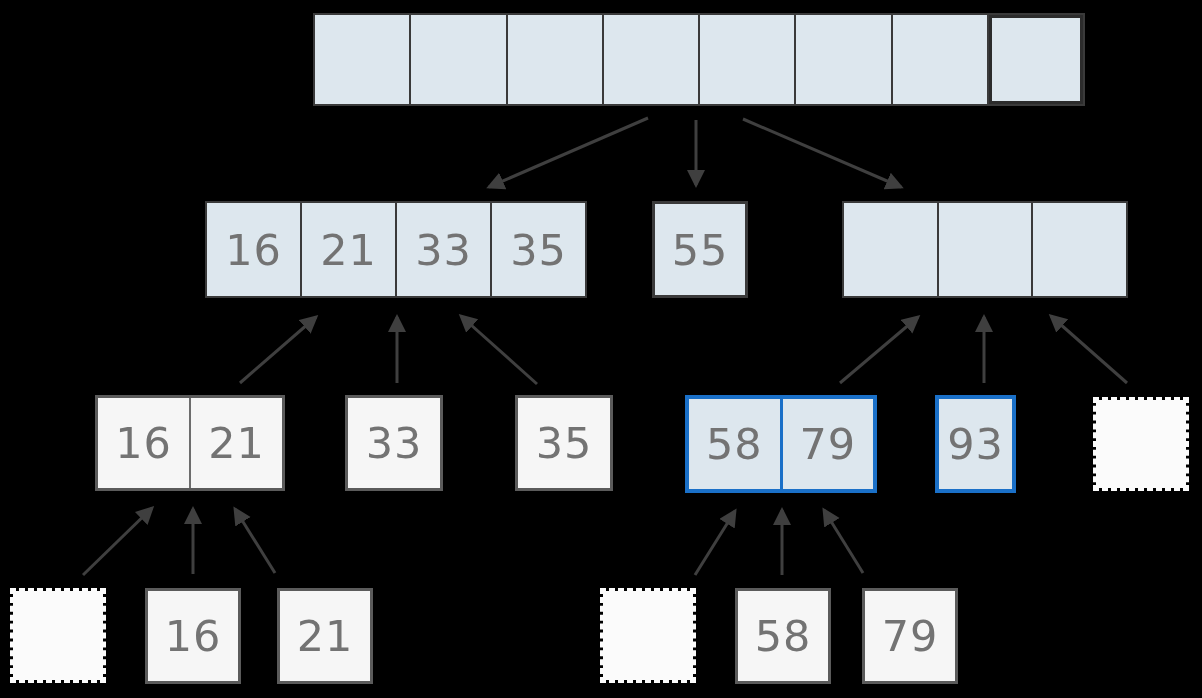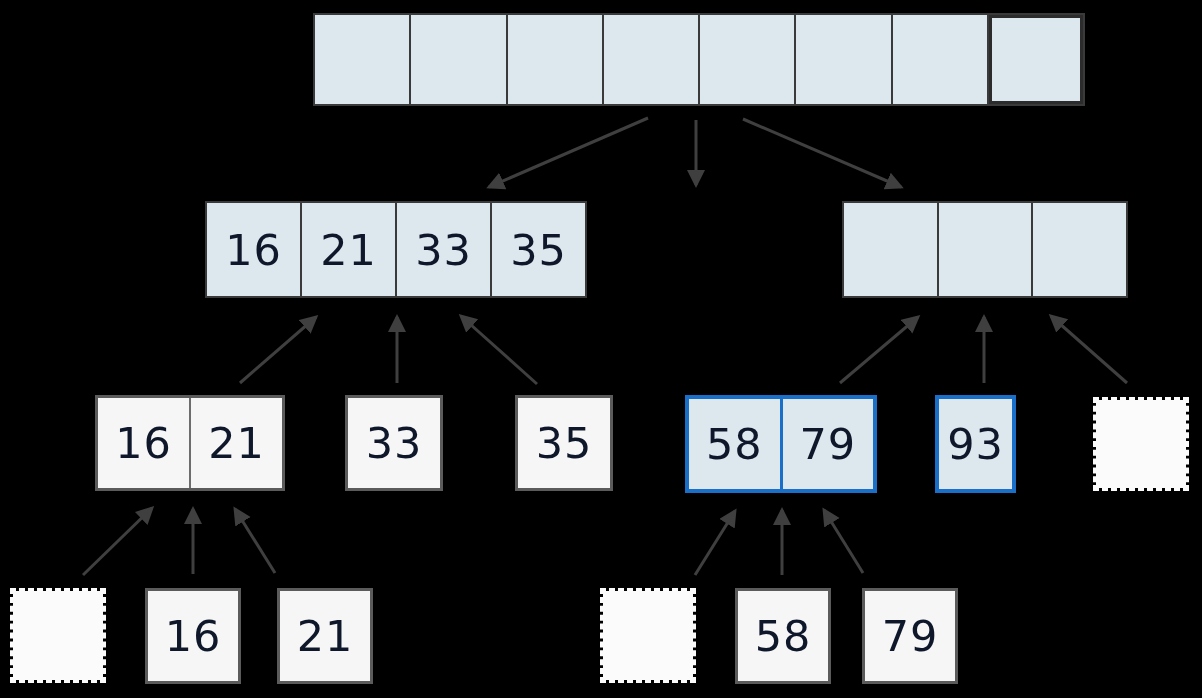--- a/index.html
+++ b/index.html
@@ -24,21 +24,21 @@
     display: flex;
     box-sizing: border-box;
     align-items: stretch;
   }
   .array .cell {
     flex: 1 1 0;
     display: flex;
     align-items: center;
     justify-content: center;
     font-size: 43px;
-    color: #0f172a;
+    color: #737373;
     letter-spacing: 1px;
   }
   
   .arr-dark {
     background: #dde7ee;
     border: 2px solid #3a3a3a;
   }
   .arr-dark .cell + .cell { border-left: 2px solid #3a3a3a; }
   .cell-emph { box-shadow: inset 0 0 0 3px #2c2c2c; }
   .arr-55 { border-width: 3px; }
@@ -106,20 +106,23 @@
     <div class="cell cell-emph"></div>
   </div>
 
   <div class="array arr-dark" style="left:205px; top:201px; width:382px; height:97px;">
     <div class="cell">16</div>
     <div class="cell">21</div>
     <div class="cell">33</div>
     <div class="cell">35</div>
   </div>
 
+  <div class="array arr-dark arr-55" style="left:652px; top:201px; width:96px; height:97px;">
+    <div class="cell">55</div>
+  </div>
 
   <div class="array arr-dark" style="left:842px; top:201px; width:286px; height:97px;">
     <div class="cell"></div>
     <div class="cell"></div>
     <div class="cell"></div>
   </div>
 
   <div class="array arr-white" style="left:95px; top:395px; width:190px; height:96px;">
     <div class="cell">16</div>
     <div class="cell">21</div>

